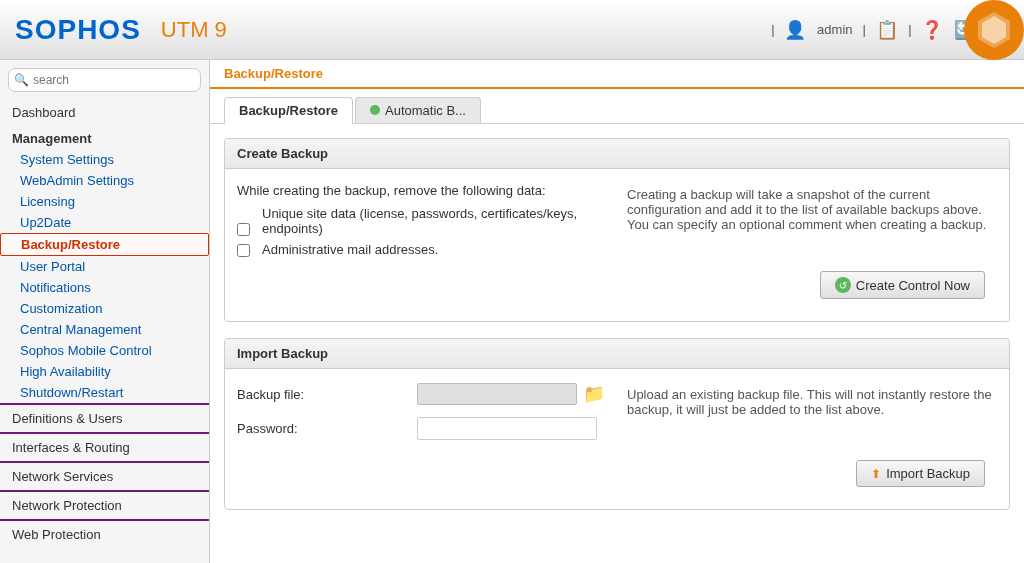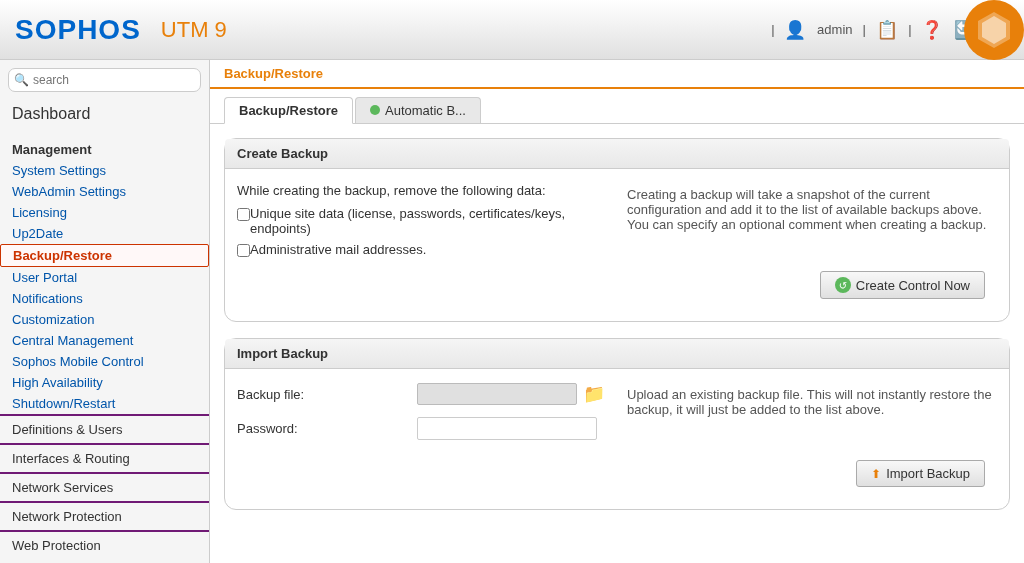--- a/index.html
+++ b/index.html
@@ -81,32 +81,31 @@
       left: 6px;
       top: 50%;
       transform: translateY(-50%);
       color: #999;
       font-size: 12px;
     }
     #sidebar .nav-item {
       padding: 5px 12px;
       cursor: pointer;
       color: #333;
-      font-size: 16px;
+      font-size: 13px;
     }
     #sidebar .nav-item.dashboard { color: #333; }
     #sidebar .nav-section {
       padding: 6px 12px 3px 12px;
       font-weight: bold;
       font-size: 13px;
       color: #333;
-      margin-top: 8px;
     }
     #sidebar .nav-item.sub {
-      padding: 3px 12px;
+      padding: 3px 20px;
       color: #0055aa;
       font-size: 13px;
     }
     #sidebar .nav-item.active {
       color: #cc3300;
       font-weight: bold;
       border: 1px solid #cc3300;
       border-radius: 2px;
       background: #fff8f8;
     }
@@ -169,21 +168,21 @@
     }
 
     
     #content {
       padding: 14px;
     }
 
     
     .section-box {
       border: 1px solid #ccc;
-      border-radius: 12px;
+      border-radius: 4px;
       margin-bottom: 16px;
       background: #fff;
     }
     .section-header {
       background: linear-gradient(to bottom, #f5f5f5, #e8e8e8);
       padding: 7px 12px;
       font-weight: bold;
       font-size: 13px;
       border-bottom: 1px solid #ccc;
       border-radius: 4px 4px 0 0;
@@ -209,23 +208,23 @@
       padding: 3px 6px;
       font-size: 13px;
       background: #fff;
       border-radius: 2px;
     }
     .form-input-wide { width: 240px; }
     .form-input-medium { width: 180px; }
 
     .checkbox-row {
       display: flex;
-      align-items: flex-start;
+      align-items: flex-end;
       margin-bottom: 6px;
-      gap: 0;
+      gap: 12px;
     }
     .checkbox-row input[type="checkbox"] { margin-top: 2px; }
 
     .section-two-col {
       display: flex;
       gap: 20px;
     }
     .section-left { flex: 1; }
     .section-right {
       flex: 1;

